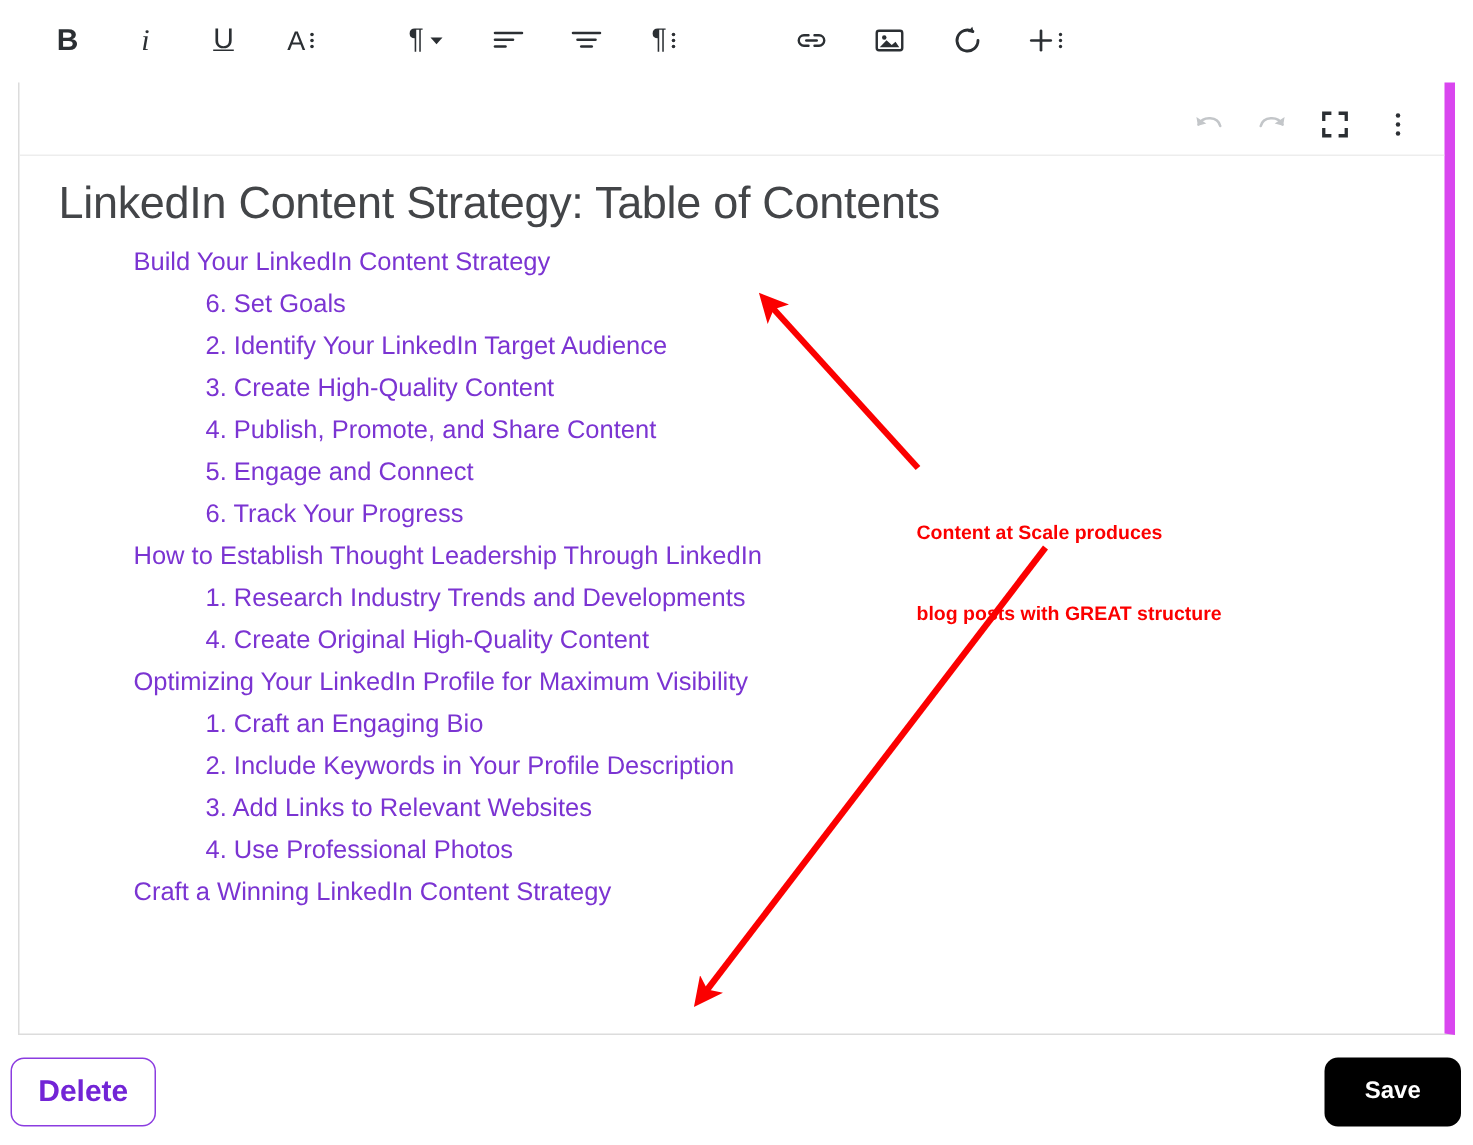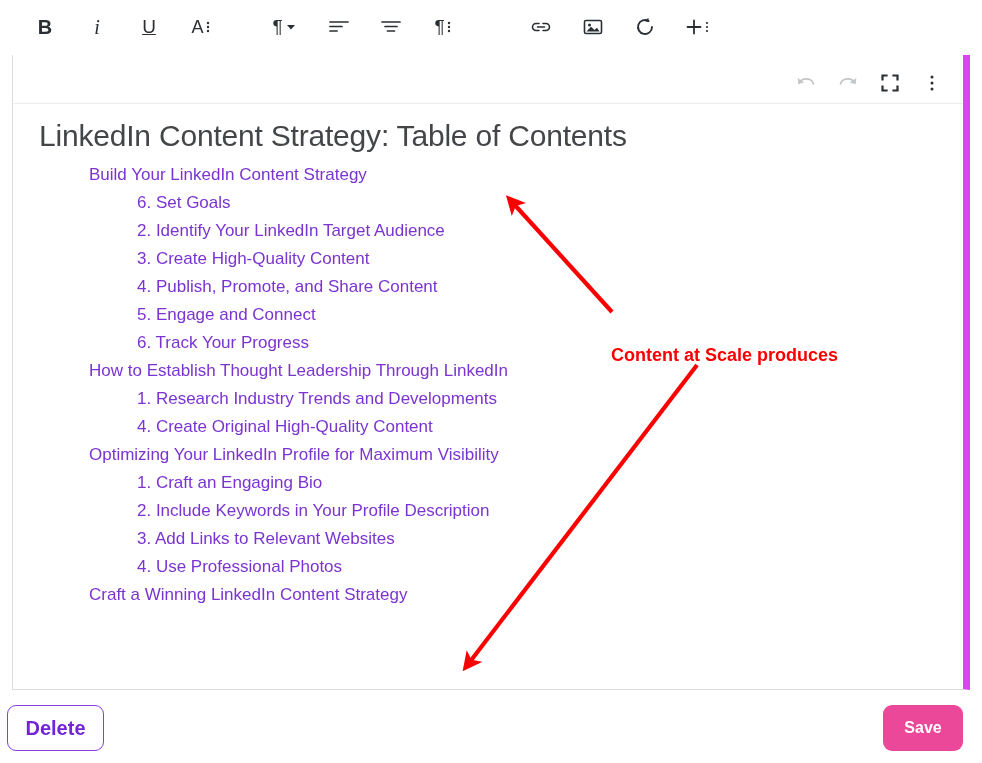--- a/index.html
+++ b/index.html
@@ -101,21 +101,21 @@
   
   .annot-layer {
     position: absolute;
     left: 0; top: 0;
     width: 982px; height: 763px;
     pointer-events: none;
   }
   .annot-text {
     position: absolute;
     left: 611px; top: 310px;
-    font-size: 18px;
+    font-size: 13px;
     font-weight: bold;
     line-height: 18px;
     color: #fb0000;
     white-space: pre;
   }
 
   
   .btn-delete {
     position: absolute;
     left: 7px; top: 705px;
@@ -125,24 +125,24 @@
     background: #ffffff;
     color: #7224d6;
     font-size: 20px;
     font-weight: bold;
     font-family: "Liberation Sans", sans-serif;
     cursor: pointer;
   }
   .btn-save {
     position: absolute;
     left: 883px; top: 705px;
-    width: 80px; height: 46px;
+    width: 91px; height: 46px;
     border: none;
     border-radius: 9px;
-    background: #ec4899;
+    background: #000000;
     color: #ffffff;
     font-size: 16px;
     font-weight: bold;
     font-family: "Liberation Sans", sans-serif;
     cursor: pointer;
   }
 </style>
 </head>
 <body>
 
@@ -330,19 +330,20 @@
       <defs>
         <marker id="arrowhead" markerWidth="4.6" markerHeight="4.6" refX="2.1" refY="2.3" orient="auto">
           <path d="M0,0 L4.6,2.3 L0,4.6 L1.1,2.3 Z" fill="#fb0000"></path>
         </marker>
       </defs>
       <line id="arrow-top" stroke="#fb0000" stroke-width="4.2" marker-end="url(#arrowhead)" x1="612" y1="312" x2="513" y2="203"></line>
       <line id="arrow-bottom" stroke="#fb0000" stroke-width="4.2" marker-end="url(#arrowhead)" x1="697" y1="365" x2="469" y2="663"></line>
     </svg>
     <div class="annot-text">
       <div>Content at Scale produces</div>
+      <div>blog posts with GREAT structure</div>
     </div>
   </div>
 
   <button class="btn-delete">Delete</button>
   <button class="btn-save">Save</button>
 
 </div>
 
 </body></html>

